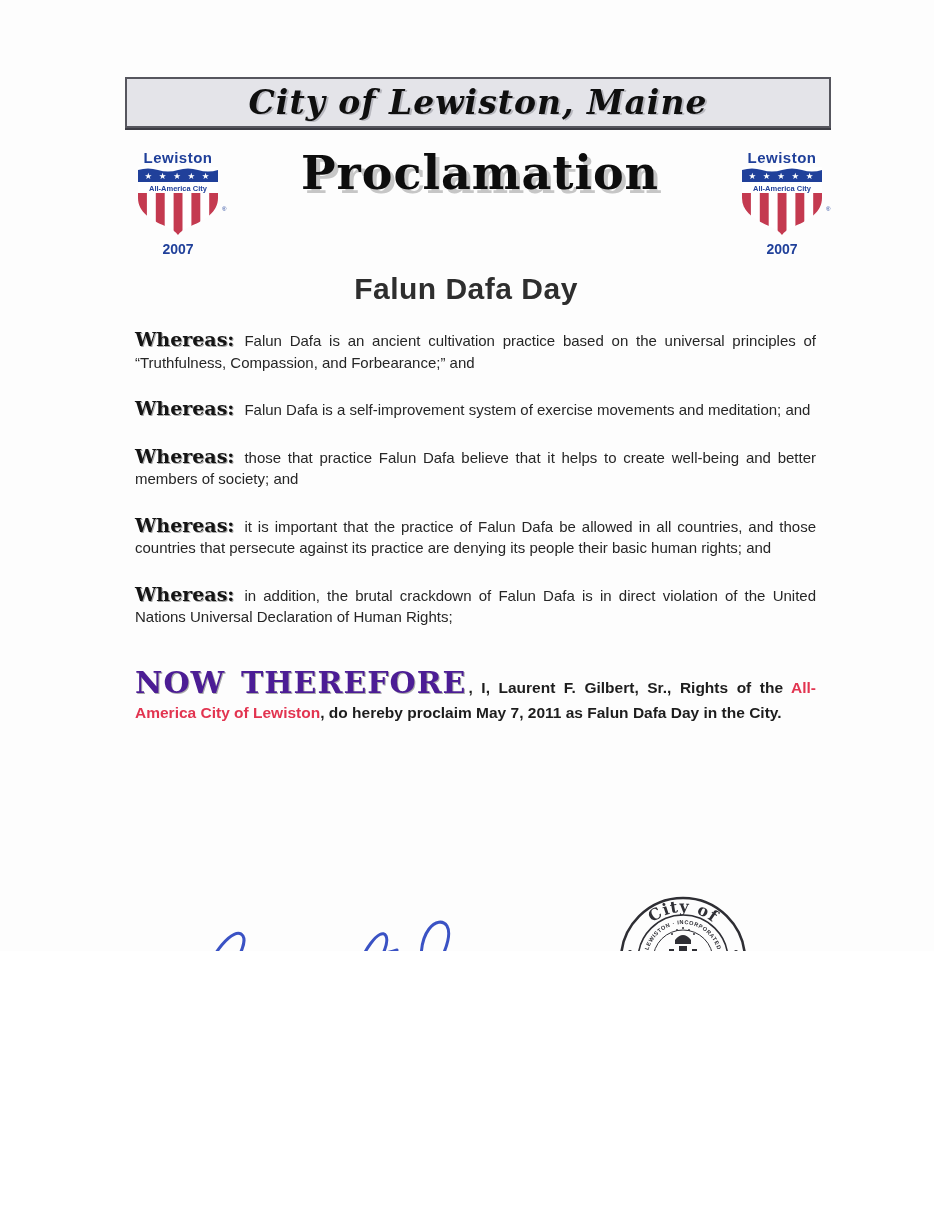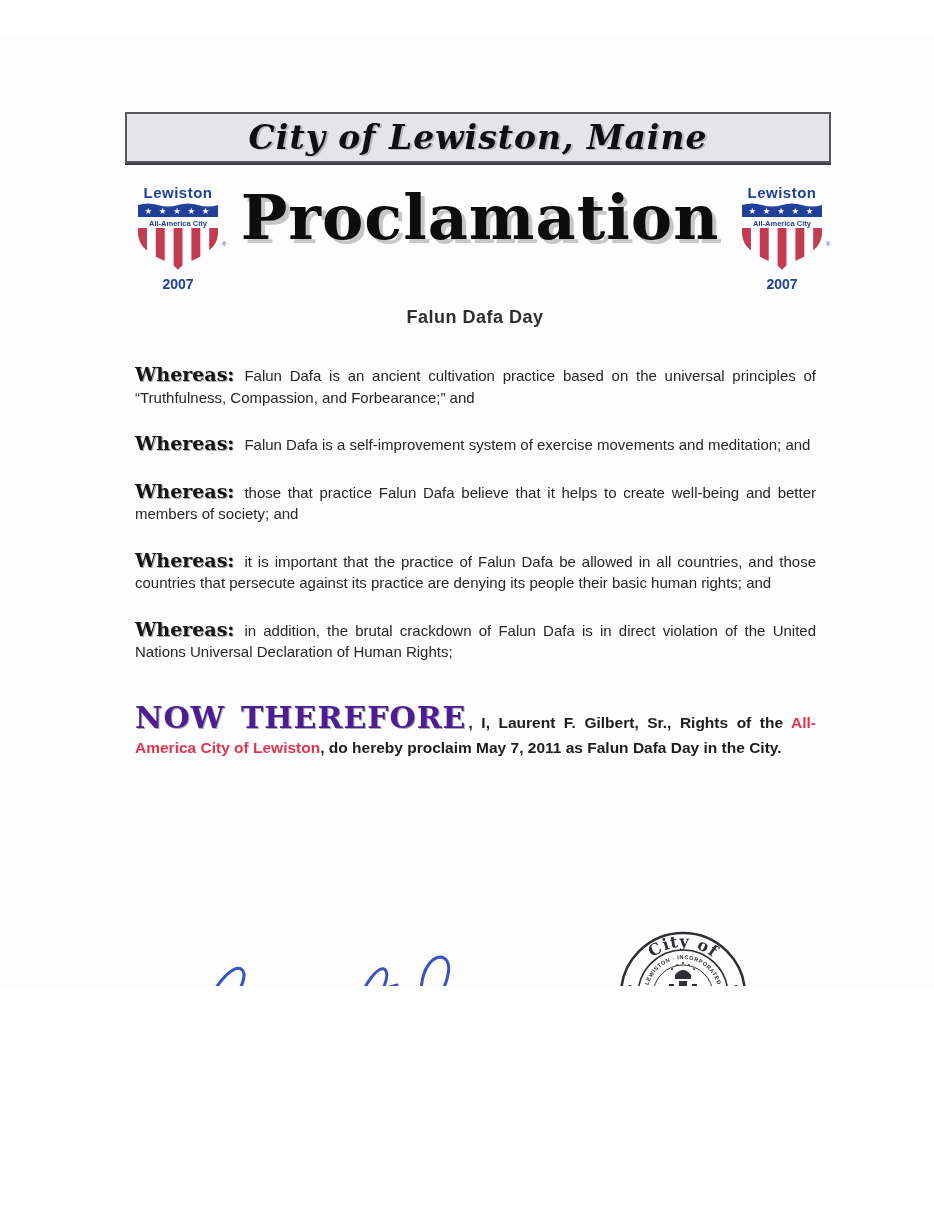--- a/index.html
+++ b/index.html
@@ -1,34 +1,34 @@
 <!DOCTYPE html>
 <html style="--banner_bg: #e4e4e9; --badge_blue: #20409a; --badge_red: #c43a50; --accent_red: #e23450; --signature_blue: #3a52c4; --seal_ink: #2e2e34;"><head>
 <meta charset="utf-8">
 <style>
   html,body{margin:0;padding:0;background:#ffffff;}
   .page{position:relative;width:934px;height:951px;background:#fdfdfd;
-        font-family:"Liberation Sans",sans-serif;color:#222;overflow:hidden;margin-top:35px;}
+        font-family:"Liberation Sans",sans-serif;color:#222;overflow:hidden;}
 
   .banner{position:absolute;left:125px;top:77px;width:702px;height:47px;
           background:var(--banner_bg);border:2px solid #56565e;
           box-shadow:0 2px 0 #3c3c44;display:flex;align-items:center;justify-content:center;}
   .banner-title{font-family:"DejaVu Serif",serif;font-weight:700;font-style:italic;
           font-size:33px;letter-spacing:1px;color:#0f0f0f;text-shadow:2px 1px 0 #b8b8bf;}
 
   .proc-title{position:absolute;left:235px;top:146px;width:490px;margin:0;text-align:center;
-          font-family:"DejaVu Serif",serif;font-size:62px;font-weight:700;color:#0d0d0d;
+          font-family:"DejaVu Serif",serif;font-size:46px;font-weight:700;color:#0d0d0d;
           letter-spacing:1px;text-shadow:4px 4px 0 #c6c6c6;}
 
   .badge{position:absolute;width:104px;height:108px;}
   .badge-left{left:126px;top:150px;}
   .badge-right{left:730px;top:150px;}
 
-  .subject{position:absolute;left:135px;top:272px;width:680px;text-align:center;
-          font-size:18px;font-weight:700;color:#2e2e2e;letter-spacing:.5px;}
+  .subject{position:absolute;left:126px;top:272px;width:680px;text-align:center;
+          font-size:30px;font-weight:700;color:#2e2e2e;letter-spacing:.5px;}
 
   .body-text{position:absolute;left:135px;top:330px;width:681px;}
   .clause{margin:0 0 26px;font-size:15px;line-height:21.5px;text-align:justify;color:#262626;}
   .wlabel{font-family:"DejaVu Serif",serif;font-weight:700;font-size:19px;line-height:1;
           margin-right:10px;color:#141414;text-shadow:1px 1px 0 #a9a9a9;}
   .therefore{margin:40px 0 0;font-size:15.5px;line-height:25px;text-align:justify;
           font-weight:700;color:#1d1d1d;}
   .tlabel{font-family:"DejaVu Serif",serif;font-size:30px;line-height:1;letter-spacing:1px;
           color:#4c1d95;text-shadow:1px 1px 0 #a9a9a9;margin-right:2px;}
   .red{color:var(--accent_red);}

